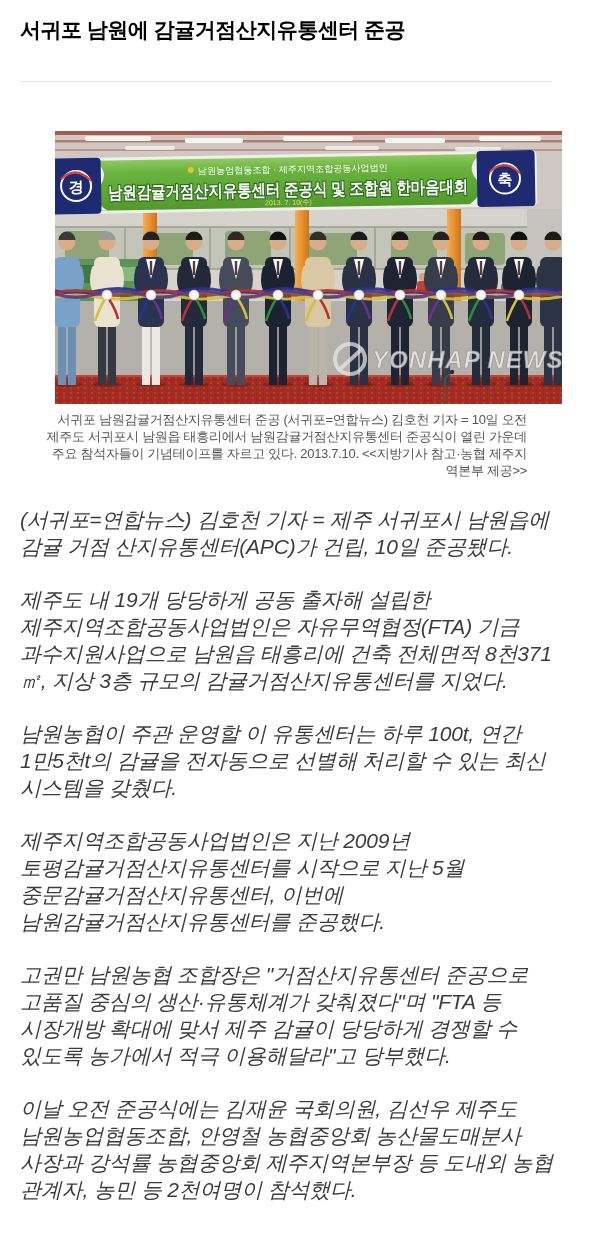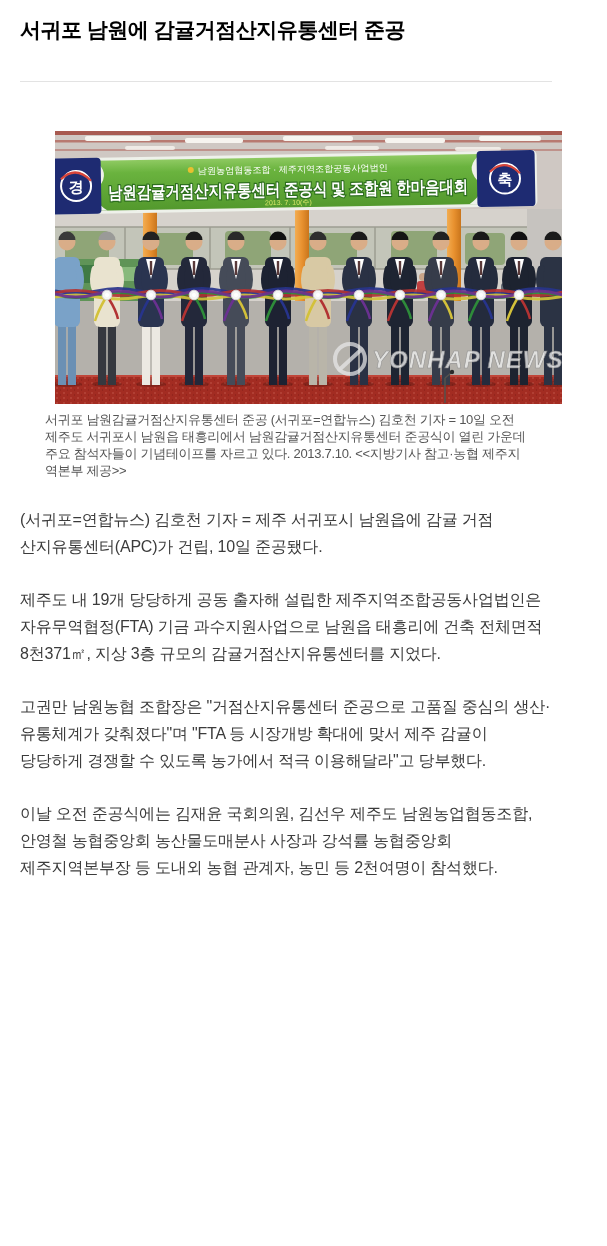--- a/index.html
+++ b/index.html
@@ -2,23 +2,23 @@
 <html><head>
 <meta charset="utf-8">
 <style>
   html,body{margin:0;padding:0;background:#ffffff;}
   body{width:607px;font-family:"Liberation Sans","DejaVu Sans",sans-serif;color:#3b3b3b;}
   .page{width:572px;}
   h1.title{margin:16px 20px 0 20px;font-size:21px;line-height:27px;font-weight:bold;color:#000;letter-spacing:-0.5px;}
   hr.rule{border:none;border-top:1px solid #e3e3e3;margin:38px 20px 0 20px;height:0;}
   figure.photo{margin:49px 0 0 55px;width:507px;height:273px;padding:0;overflow:hidden;}
   figure.photo svg{display:block;}
-  p.caption{margin:7px 45px 0 45px;text-align:left;font-size:13px;line-height:17px;color:#555555;letter-spacing:-0.3px;}
+  p.caption{margin:7px 45px 0 45px;text-align:right;font-size:13px;line-height:17px;color:#555555;letter-spacing:-0.3px;}
   .article-body{margin:27px 18px 0 20px;}
-  .article-body p{margin:0 0 26px 0;font-size:16px;line-height:27px;color:#3b3b3b;letter-spacing:-0.2px;word-break:keep-all;}
+  .article-body p{margin:0 0 26px 0;font-size:21px;line-height:27px;color:#3b3b3b;letter-spacing:-0.2px;word-break:keep-all;font-style:italic;}
   svg text{font-family:"Liberation Sans","DejaVu Sans",sans-serif;}
 </style>
 </head>
 <body>
 
 <div class="page">
 
   <h1 class="title">서귀포 남원에 감귤거점산지유통센터 준공</h1>
 
   <hr class="rule">
@@ -336,17 +336,19 @@
         <text x="317" y="237" font-size="24" font-weight="bold" font-style="italic" fill="#ededed" stroke="#8a8a8a" stroke-width="0.6" letter-spacing="1">YONHAP NEWS</text>
       </g>
     </svg>
   </figure>
 
   <p class="caption">서귀포 남원감귤거점산지유통센터 준공 (서귀포=연합뉴스) 김호천 기자 = 10일 오전 제주도 서귀포시 남원읍 태흥리에서 남원감귤거점산지유통센터 준공식이 열린 가운데 주요 참석자들이 기념테이프를 자르고 있다. 2013.7.10. &lt;&lt;지방기사 참고·농협 제주지역본부 제공&gt;&gt;</p>
 
   <div class="article-body" id="article-body">
       <p>(서귀포=연합뉴스) 김호천 기자 = 제주 서귀포시 남원읍에 감귤 거점 산지유통센터(APC)가 건립, 10일 준공됐다.</p>
       <p>제주도 내 19개 당당하게 공동 출자해 설립한 제주지역조합공동사업법인은 자유무역협정(FTA) 기금 과수지원사업으로 남원읍 태흥리에 건축 전체면적 8천371㎡, 지상 3층 규모의 감귤거점산지유통센터를 지었다.</p>
+      <p>남원농협이 주관 운영할 이 유통센터는 하루 100t, 연간 1만5천t의 감귤을 전자동으로 선별해 처리할 수 있는 최신 시스템을 갖췄다.</p>
+      <p>제주지역조합공동사업법인은 지난 2009년 토평감귤거점산지유통센터를 시작으로 지난 5월 중문감귤거점산지유통센터, 이번에 남원감귤거점산지유통센터를 준공했다.</p>
       <p>고권만 남원농협 조합장은 "거점산지유통센터 준공으로 고품질 중심의 생산·유통체계가 갖춰졌다"며 "FTA 등 시장개방 확대에 맞서 제주 감귤이 당당하게 경쟁할 수 있도록 농가에서 적극 이용해달라"고 당부했다.</p>
       <p>이날 오전 준공식에는 김재윤 국회의원, 김선우 제주도 남원농업협동조합, 안영철 농협중앙회 농산물도매분사 사장과 강석률 농협중앙회 제주지역본부장 등 도내외 농협 관계자, 농민 등 2천여명이 참석했다.</p>
     </div>
 
 </div>
 
 </body></html>

